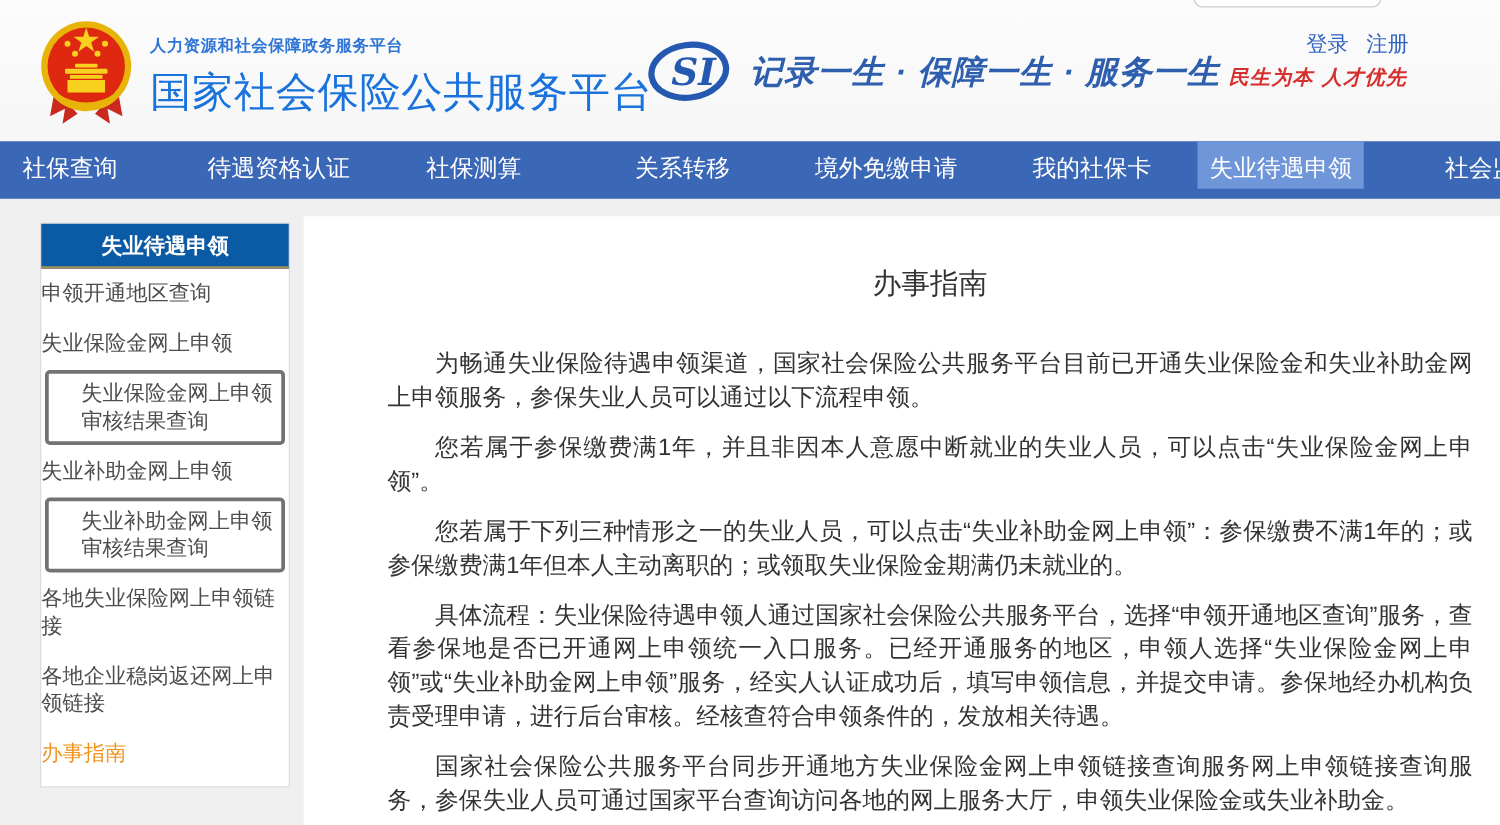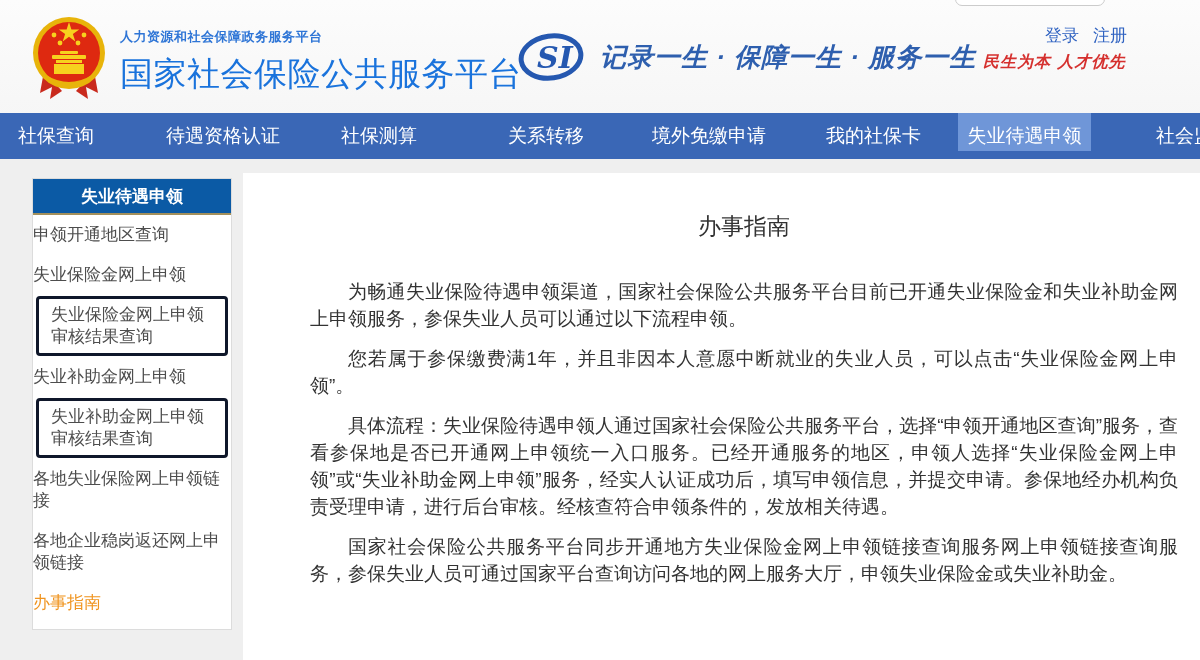--- a/index.html
+++ b/index.html
@@ -37,22 +37,22 @@
   .n7{left:958px; width:133px;} .n8{left:1156px;}
 
   
   .sidebar { position:absolute; left:32px; top:178px; width:200px; background:#fff;
              border:1px solid #dcdcdc; padding-bottom:6px; }
   .sidebar-header { height:36px; line-height:36px; background:#0b5aa5; color:#fff;
                     font-size:17px; font-weight:bold; text-align:center;
                     border-bottom:2px solid #a3905c; }
   .side-item { font-size:17px; color:#4d4d4d; line-height:22px;
                padding:9px 10px 9px 0; cursor:pointer; }
-  .side-item.boxed { margin:1px 3px; border:3px solid #0f172a; border-radius:4px;
-                     padding:5px 7px 5px 12px; }
+  .side-item.boxed { margin:1px 3px; border:3px solid #737373; border-radius:4px;
+                     padding:5px 7px 5px 26px; }
   .side-item.active { color:#f0941f; }
 
   
   .main { position:absolute; left:243px; top:173px; width:957px; height:487px;
           background:#fff; }
   .main-inner { padding:38px 22px 0 67px; }
   .main-title { font-size:23px; color:#333; text-align:center; font-weight:400;
                 margin-bottom:36px; }
   .main-inner p { font-size:19px; line-height:27px; color:#333; text-align:justify;
                   text-indent:2em; margin-bottom:13px; }
@@ -120,17 +120,18 @@
   <div class="side-item">各地失业保险网上申领链接</div>
   <div class="side-item">各地企业稳岗返还网上申领链接</div>
   <div class="side-item active">办事指南</div>
 </div>
 
 <div class="main">
   <div class="main-inner">
     <div class="main-title">办事指南</div>
     <p>为畅通失业保险待遇申领渠道，国家社会保险公共服务平台目前已开通失业保险金和失业补助金网上申领服务，参保失业人员可以通过以下流程申领。</p>
     <p>您若属于参保缴费满1年，并且非因本人意愿中断就业的失业人员，可以点击“失业保险金网上申领”。</p>
+    <p>您若属于下列三种情形之一的失业人员，可以点击“失业补助金网上申领”：参保缴费不满1年的；或参保缴费满1年但本人主动离职的；或领取失业保险金期满仍未就业的。</p>
     <p>具体流程：失业保险待遇申领人通过国家社会保险公共服务平台，选择“申领开通地区查询”服务，查看参保地是否已开通网上申领统一入口服务。已经开通服务的地区，申领人选择“失业保险金网上申领”或“失业补助金网上申领”服务，经实人认证成功后，填写申领信息，并提交申请。参保地经办机构负责受理申请，进行后台审核。经核查符合申领条件的，发放相关待遇。</p>
     <p>国家社会保险公共服务平台同步开通地方失业保险金网上申领链接查询服务网上申领链接查询服务，参保失业人员可通过国家平台查询访问各地的网上服务大厅，申领失业保险金或失业补助金。</p>
 
   </div>
 </div>
 
 </body></html>

